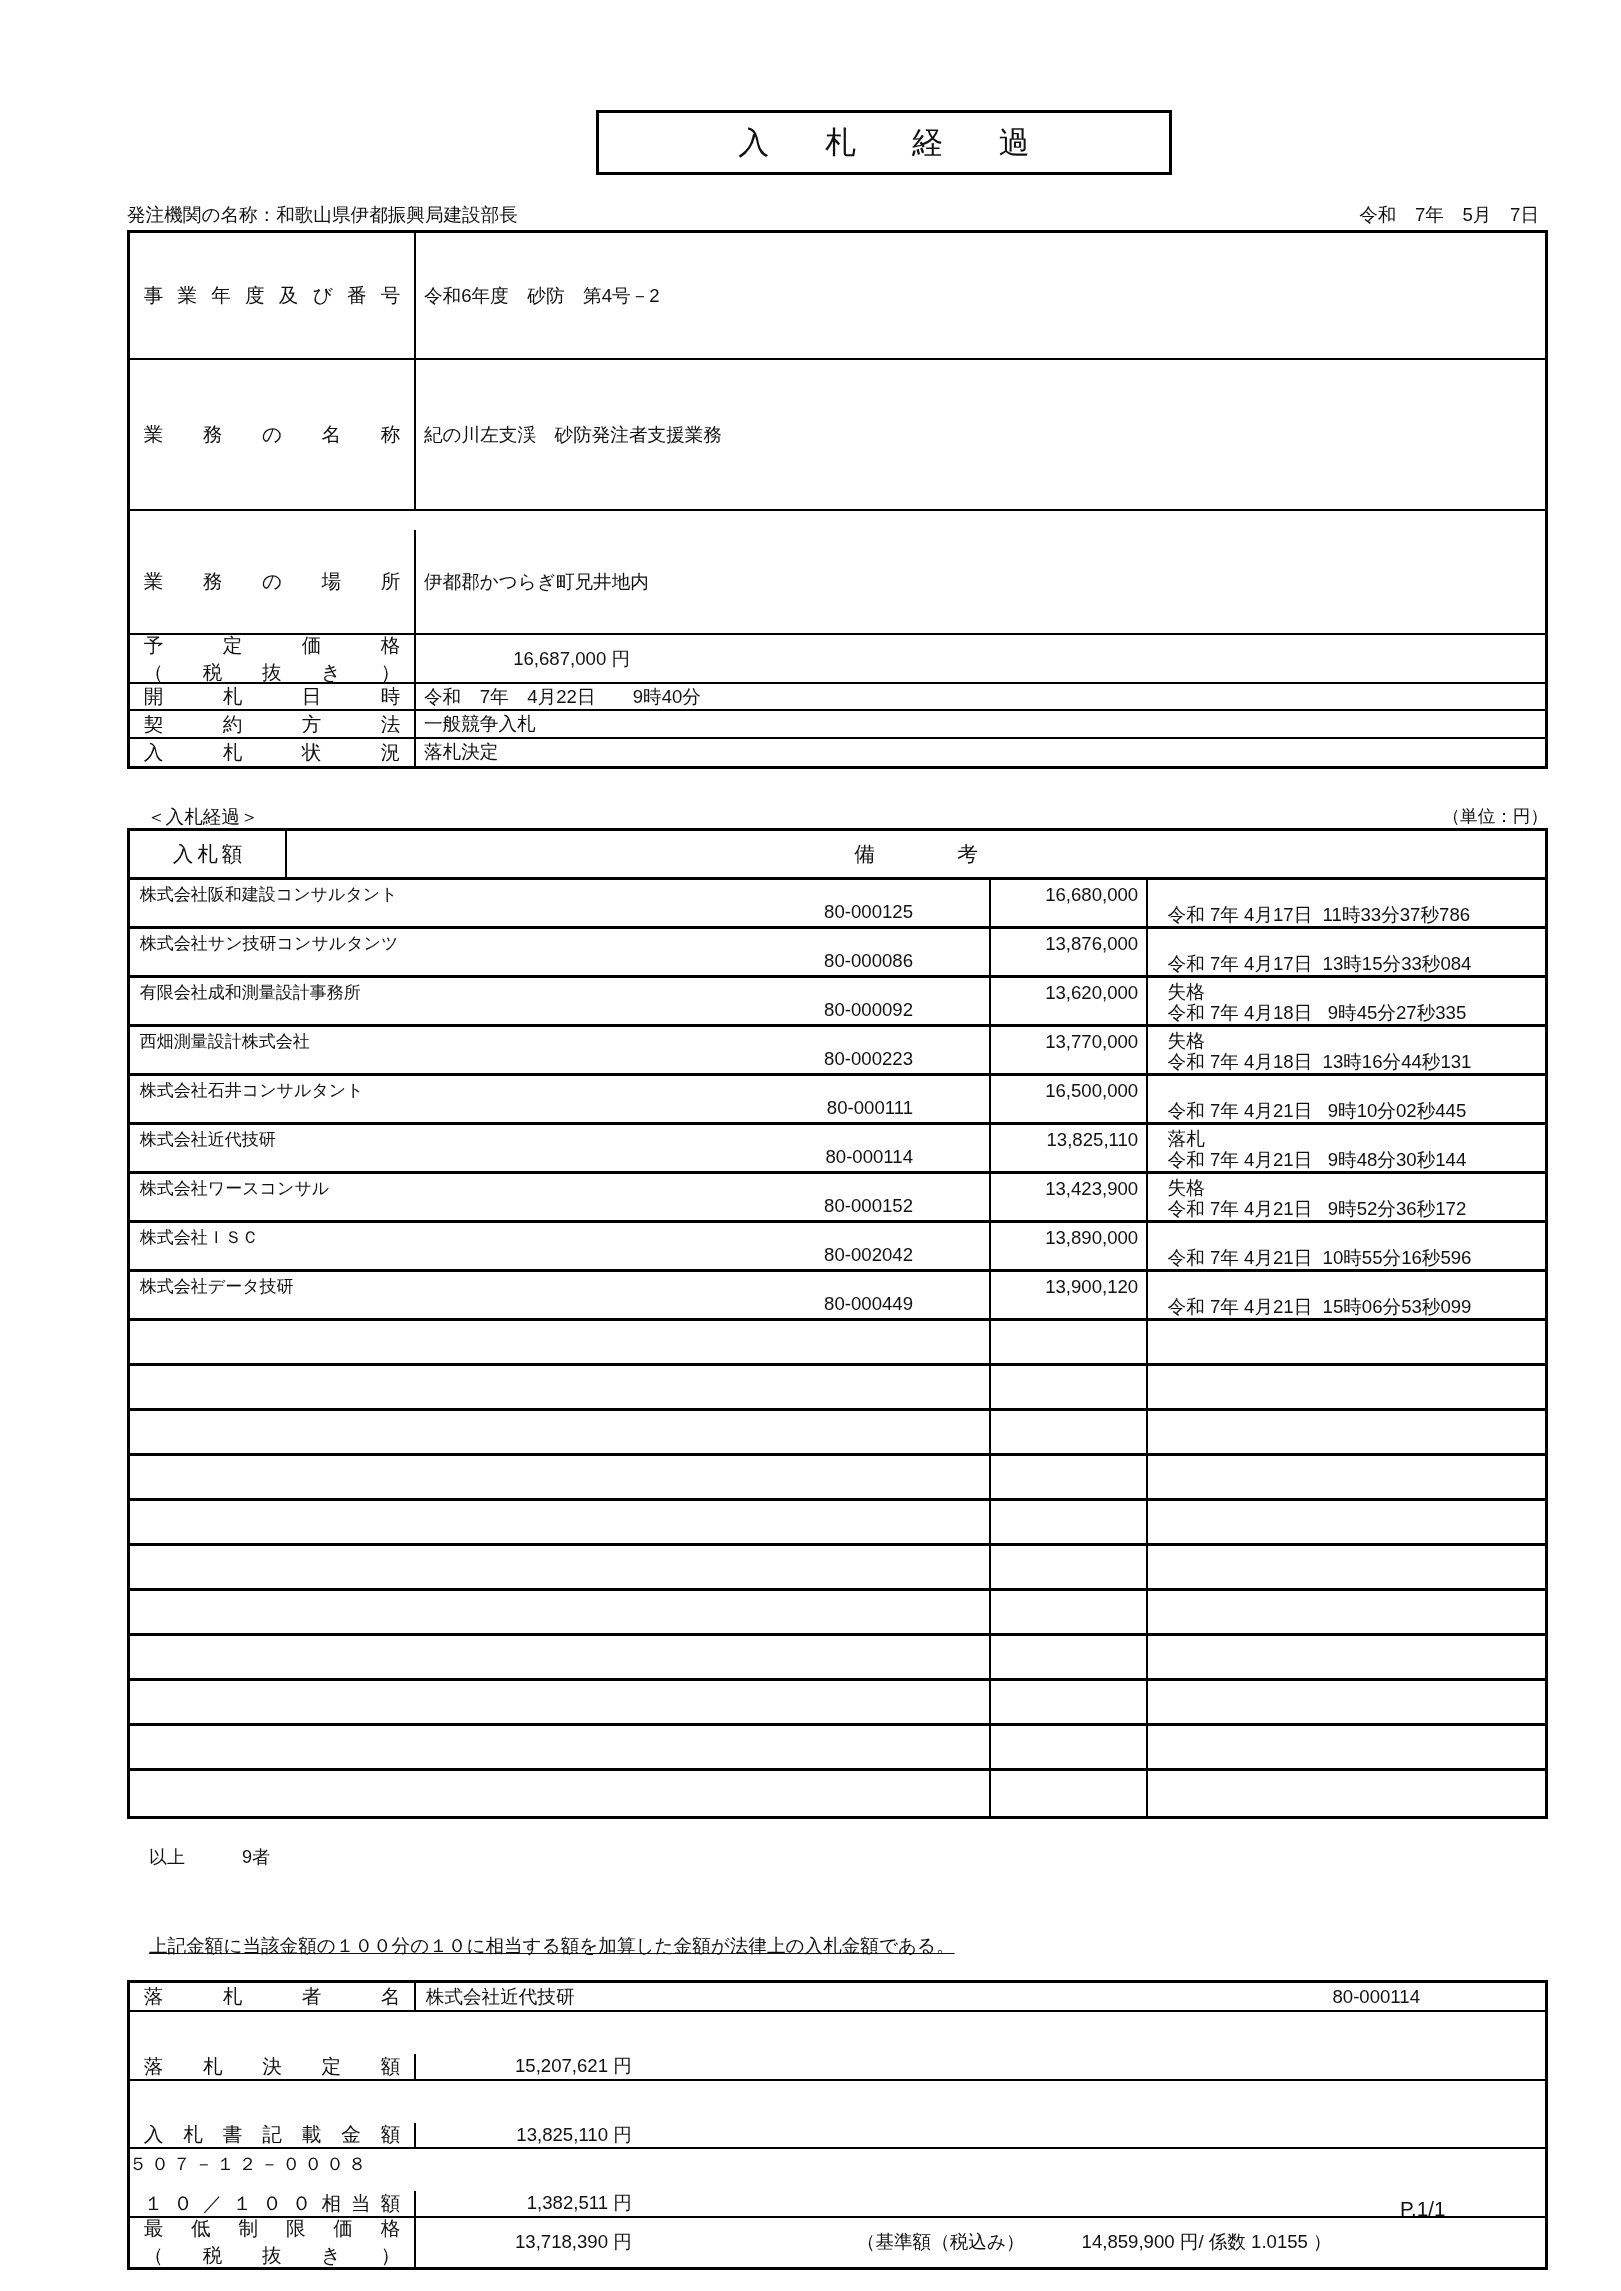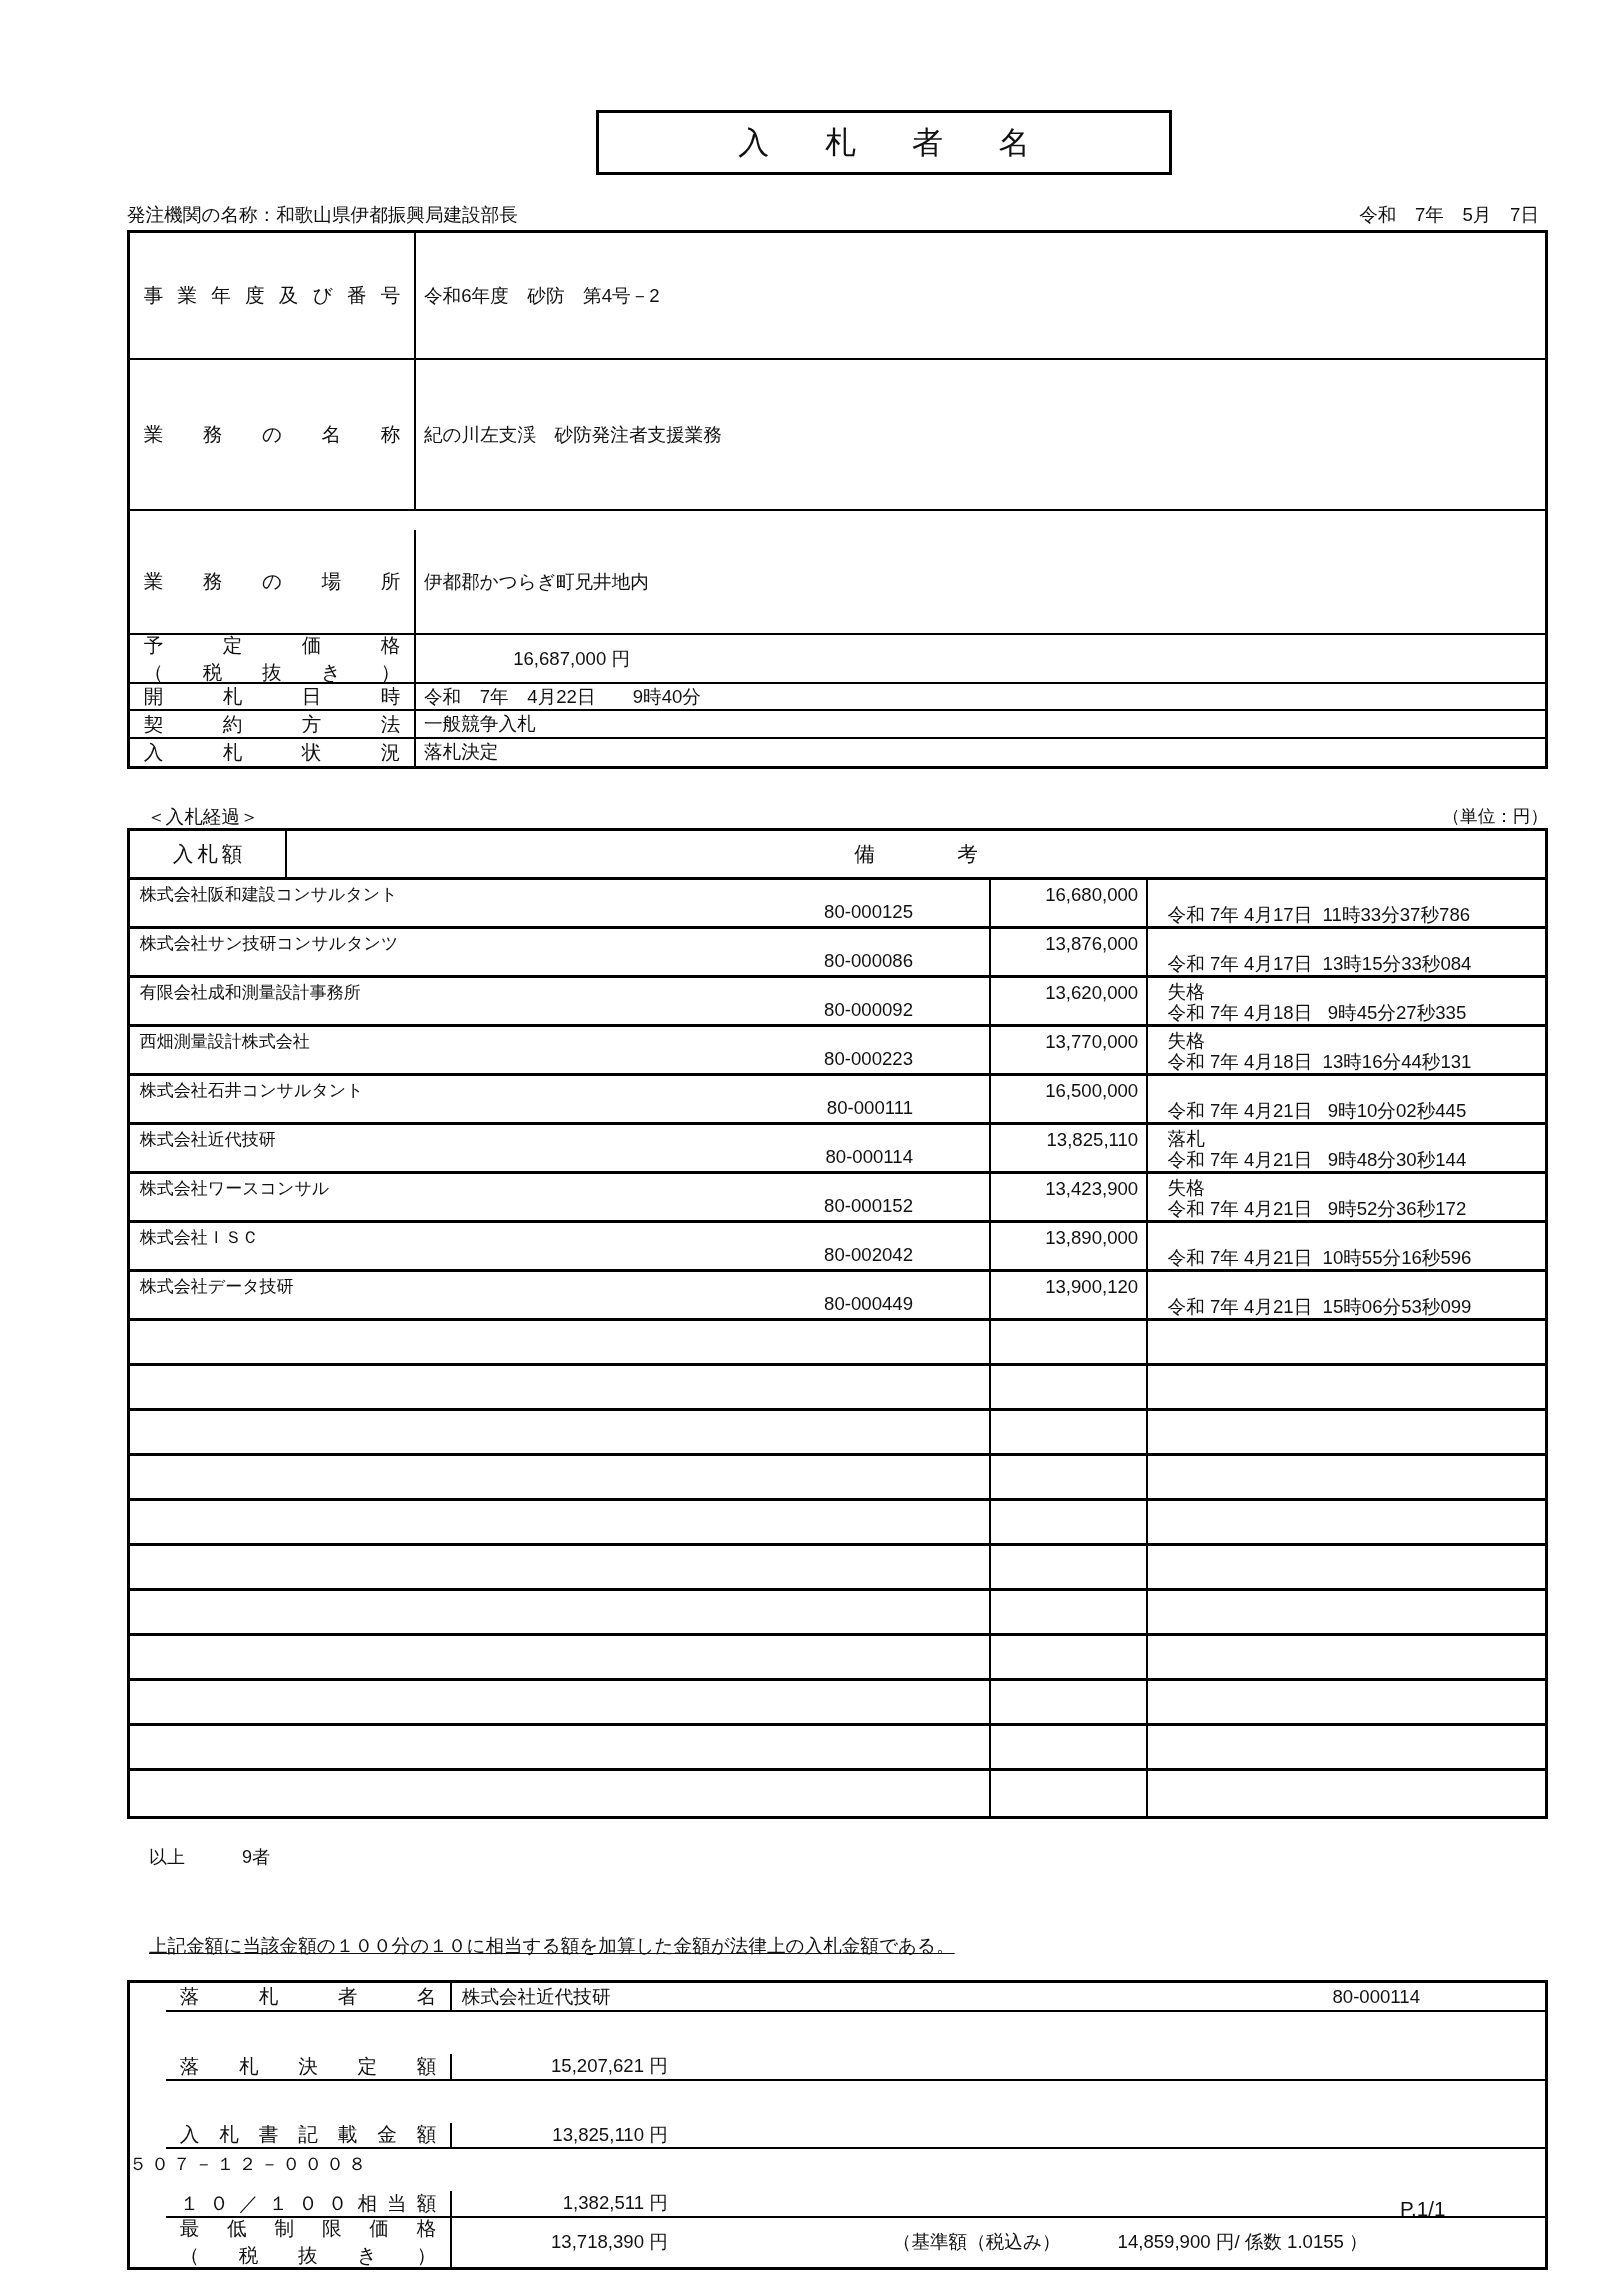--- a/index.html
+++ b/index.html
@@ -58,21 +58,21 @@
   .remark-cell{flex:1;display:flex;flex-direction:column;justify-content:space-between;padding:1px 0 2px 19.6px;font-size:18.6px;}
   .bid-status{min-height:20.6px;white-space:pre;}
   .bid-datetime{white-space:pre;}
   
   .total-line{position:absolute;left:149px;top:1845px;font-size:18px;}
   .total-line .count{margin-left:57px;}
   .legal-note{position:absolute;left:149px;top:1933px;font-size:18.6px;text-decoration:underline;}
   
   .award-table{
     position:absolute;left:127px;top:1980px;width:1421px;
-    border:3.9px solid #000;box-sizing:border-box;padding-left:36px;
+    border:3.9px solid #000;box-sizing:border-box;
   }
   .award-row{display:flex;border-bottom:2.9px solid #000;box-sizing:border-box;}
   .award-row:last-child{border-bottom:none;}
   .award-label{
     width:286px;border-right:2.9px solid #000;box-sizing:border-box;
     display:flex;flex-direction:column;justify-content:center;padding:0 13.7px;font-size:19.6px;
   }
   .award-value{flex:1;display:flex;align-items:center;padding-left:9.8px;font-size:18.6px;position:relative;white-space:pre;}
   .award-code{position:absolute;right:125px;top:50%;transform:translateY(-50%);font-size:18.6px;}
   .r-h30{height:29px;} .r-h27{height:26.5px;margin-top:42px;} .r-h50{height:49px;}
@@ -81,21 +81,21 @@
   
   .doc-number{position:absolute;left:129px;top:2152px;font-size:18px;letter-spacing:3.9px;}
   .page-number{position:absolute;left:1400px;top:2197px;font-size:20.6px;}
 </style>
 </head>
 <body>
 
 <div class="page">
 
   <div class="title-box">
-    <span>入札者名</span>
+    <span>入札経過</span>
   </div>
 
   <div class="agency">発注機関の名称：和歌山県伊都振興局建設部長</div>
   <div class="header-date">令和　7年　5月　7日</div>
 
   <div class="info-table">
     <div class="info-row" style="height:127px;">
       <div class="info-label">
           <div class="jlabel">事業年度及び番号</div>
         </div>

